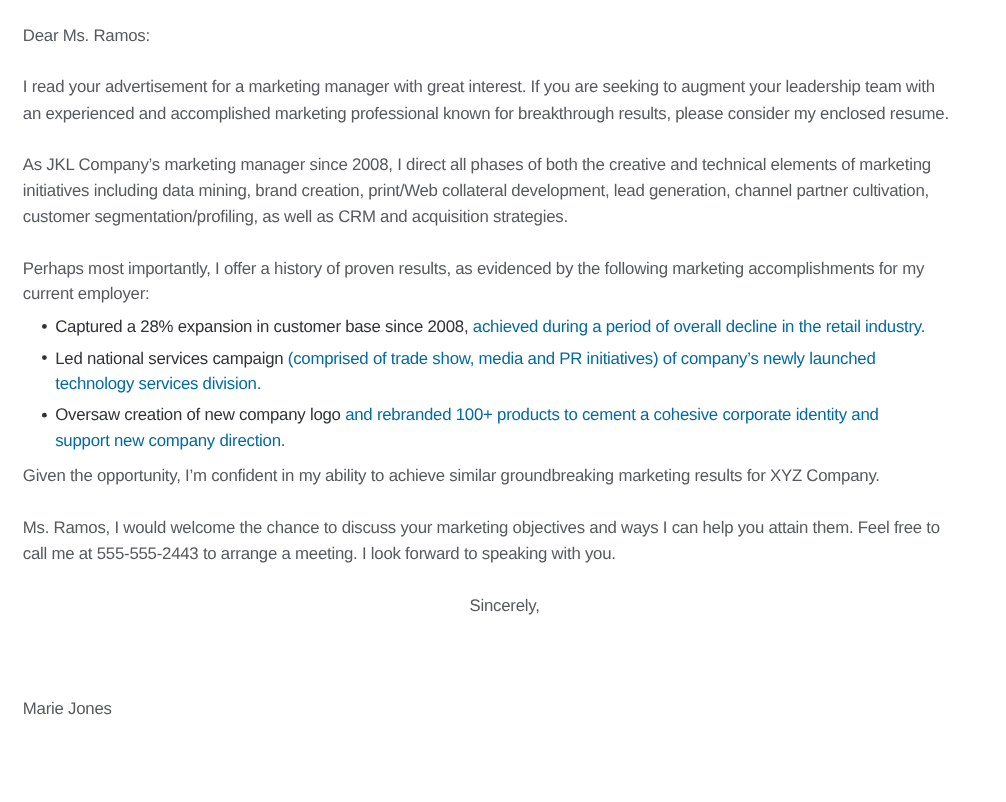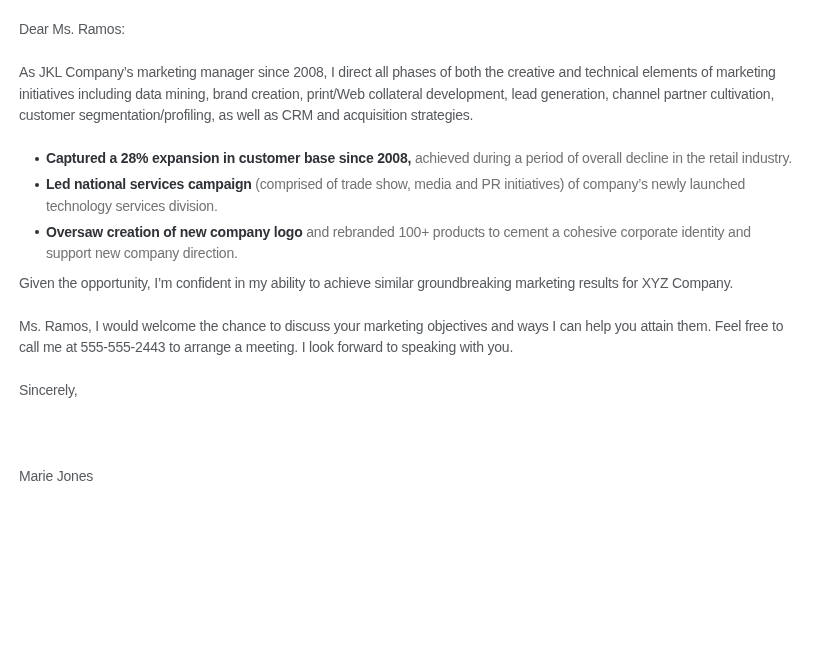--- a/index.html
+++ b/index.html
@@ -39,36 +39,40 @@
   }
   .dot {
     position: absolute;
     left: 16px;
     top: 8.5px;
     width: 4px;
     height: 4px;
     border-radius: 50%;
     background: #2f3236;
   }
-  .b { font-weight: bold; color: #2f3236; text-align: right; }
-  .r { color: #737373; }
-  .signoff { margin-bottom: 64.5px; }
+  .b { font-weight: normal; color: #2f3236; text-align: right; }
+  .r { color: #0369a1; }
+  .signoff { margin-bottom: 64.5px; text-align: center; }
   .signature { margin-bottom: 0; }
 </style>
 </head>
 <body>
 
 <div class="letter">
   <p class="para">Dear Ms. Ramos:</p>
 
+  <p class="para">I read your advertisement for a marketing manager with great interest. If you are seeking to augment your leadership team with
+an experienced and accomplished marketing professional known for breakthrough results, please consider my enclosed resume.</p>
 
   <p class="para">As JKL Company’s marketing manager since 2008, I direct all phases of both the creative and technical elements of marketing
 initiatives including data mining, brand creation, print/Web collateral development, lead generation, channel partner cultivation,
 customer segmentation/profiling, as well as CRM and acquisition strategies.</p>
 
+  <p class="para lead">Perhaps most importantly, I offer a history of proven results, as evidenced by the following marketing accomplishments for my
+current employer:</p>
 
   <ul class="bullets">
     <li><span class="dot"></span><span class="b">Captured a 28% expansion in customer base since 2008,</span><span class="r"> achieved during a period of overall decline in the retail industry.</span></li>
     <li><span class="dot"></span><span class="b">Led national services campaign</span><span class="r"> (comprised of trade show, media and PR initiatives) of company’s newly launched
 technology services division.</span></li>
     <li><span class="dot"></span><span class="b">Oversaw creation of new company logo</span><span class="r"> and rebranded 100+ products to cement a cohesive corporate identity and
 support new company direction.</span></li>
   </ul>
 
   <p class="para">Given the opportunity, I’m confident in my ability to achieve similar groundbreaking marketing results for XYZ Company.</p>

